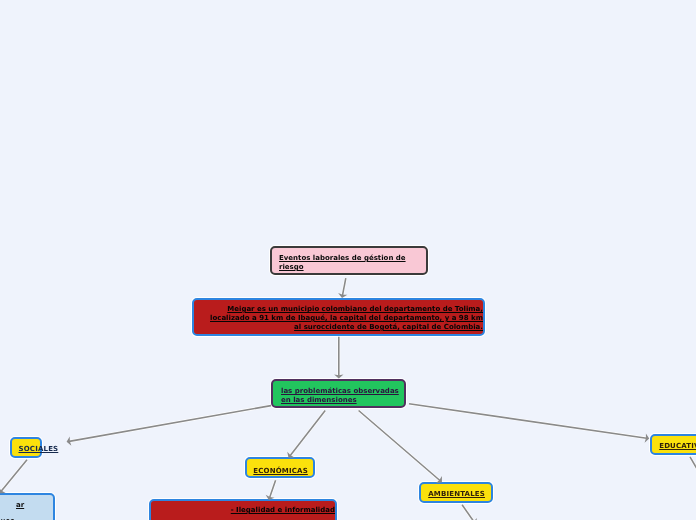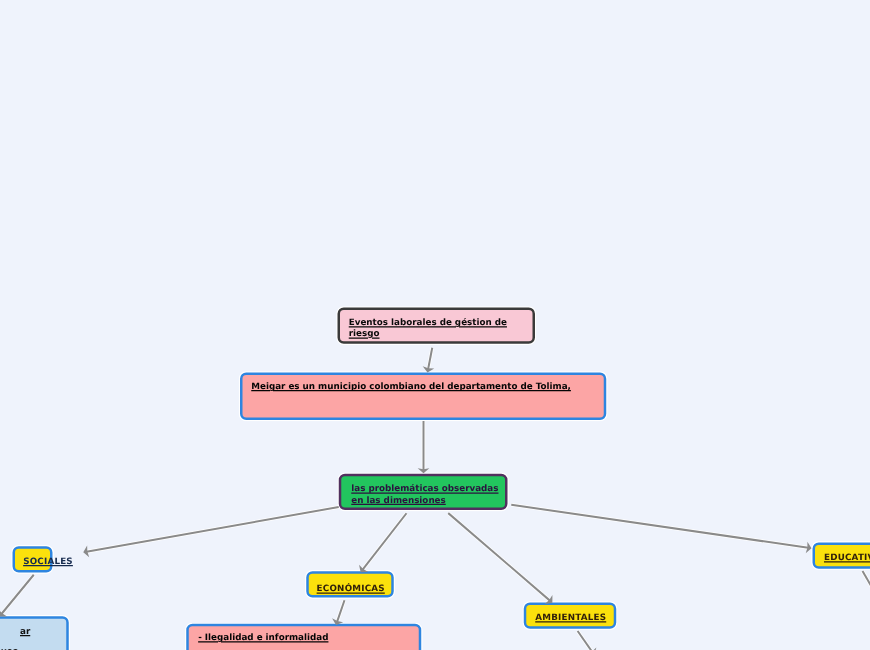--- a/index.html
+++ b/index.html
@@ -7,21 +7,21 @@
   #canvas{position:relative;width:696px;height:520px;background:#eff3fc;
           font-family:"DejaVu Sans",sans-serif;overflow:hidden;
           -webkit-font-smoothing:antialiased;}
   svg.links{position:absolute;left:0;top:0;width:696px;height:520px;z-index:5;pointer-events:none;}
   .node{position:absolute;box-sizing:border-box;font-weight:bold;
         font-size:7px;line-height:9px;white-space:pre;letter-spacing:0;
         border-radius:5px;border-style:solid;border-width:2px;
         box-shadow:0 0 0 1px #ffffff;transform:translate3d(0,0,0);}
   .node > div{margin:0;padding:0;text-decoration:underline;}
   .n-pink{background:#f9c8d5;border-color:#3a3a3a;color:#0a0a0a;}
-  .n-green{background:#fca5a5;border-color:#2e85e0;color:#050505;}
+  .n-green{background:#b91c1c;border-color:#2e85e0;color:#050505;text-align:right;}
   .n-teal{background:#22c55e;border-color:#51305f;color:#2b133f;}
   .n-yellow-navy{background:#fbe10c;border-color:#2e85e0;color:#15294d;letter-spacing:0.17px;}
   .n-yellow-brown{background:#fbe10c;border-color:#2e85e0;color:#31210a;letter-spacing:0.17px;}
   .n-blue{background:#c3dcf0;border-color:#2e85e0;color:#111111;}
 </style>
 </head>
 <body>
 
 <div id="canvas">
 
@@ -52,21 +52,21 @@
       <path d="M268.80,500.00 L265.65,494.69 L269.87,496.88 L274.54,497.74 Z" fill="#8a8a8a" stroke="none"></path>
       <path d="M462.1,504.8 L474.01198047189695,521.8679123179419" stroke="#ffffff" stroke-width="2.8" fill="none"></path>
       <path d="M462.1,504.8 L474.01198047189695,521.8679123179419" stroke="#8a8a8a" stroke-width="1.6" fill="none"></path>
       <path d="M475.50,524.00 L469.36,523.41 L473.61,521.29 L477.06,518.03 Z" fill="#8a8a8a" stroke="none"></path>
       <path d="M690,456.8 L698,470.6" stroke="#ffffff" stroke-width="2.8" fill="none"></path>
       <path d="M690,456.8 L698,470.6" stroke="#8a8a8a" stroke-width="1.6" fill="none"></path>
     </svg>
 
   <div class="node n-pink" style="left:270px;top:246px;width:158px;height:29px;padding:6px 0 0 7px;"><div>Eventos laborales de géstion de</div><div>riesgo</div></div>
 
-  <div class="node n-green" style="left:192px;top:298px;width:293px;height:38px;padding:5px 0 0 7px;"><div>Meigar es un municipio colombiano del departamento de Tolima,</div></div>
+  <div class="node n-green" style="left:192px;top:298px;width:293px;height:38px;padding:5px 0 0 7px;"><div>Meigar es un municipio colombiano del departamento de Tolima,</div><div>localizado a 91 km de Ibagué, la capital del departamento, y a 98 km</div><div>al suroccidente de Bogotá, capital de Colombia.</div></div>
 
   <div class="node n-teal" style="left:271px;top:379px;width:135px;height:29px;padding:6px 0 0 8px;"><div>las problemáticas observadas</div><div>en las dimensiones</div></div>
 
   <div class="node n-yellow-navy" style="left:10px;top:437px;width:32px;height:21px;padding:6px 0 0 6.5px;"><div>SOCIALES</div></div>
 
   <div class="node n-yellow-brown" style="left:245px;top:457px;width:70px;height:21px;padding:7.5px 0 0 6.3px;"><div>ECONÓMICAS</div></div>
 
   <div class="node n-yellow-brown" style="left:419px;top:482px;width:74px;height:21px;padding:6.3px 0 0 7.2px;"><div>AMBIENTALES</div></div>
 
   <div class="node n-yellow-brown" style="left:650px;top:434px;width:64px;height:21px;padding:6px 0 0 7.2px;"><div>EDUCATIVO</div></div>

